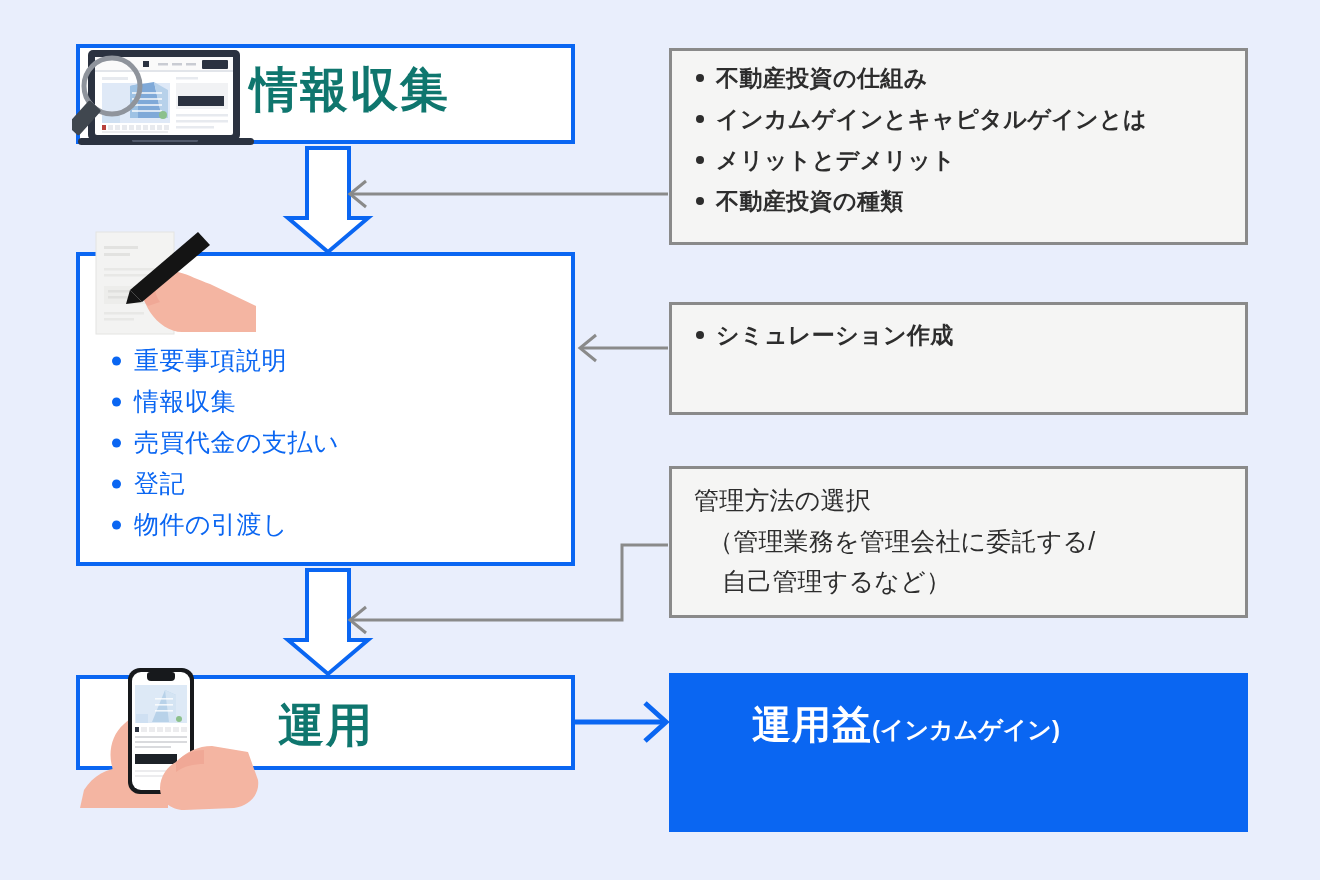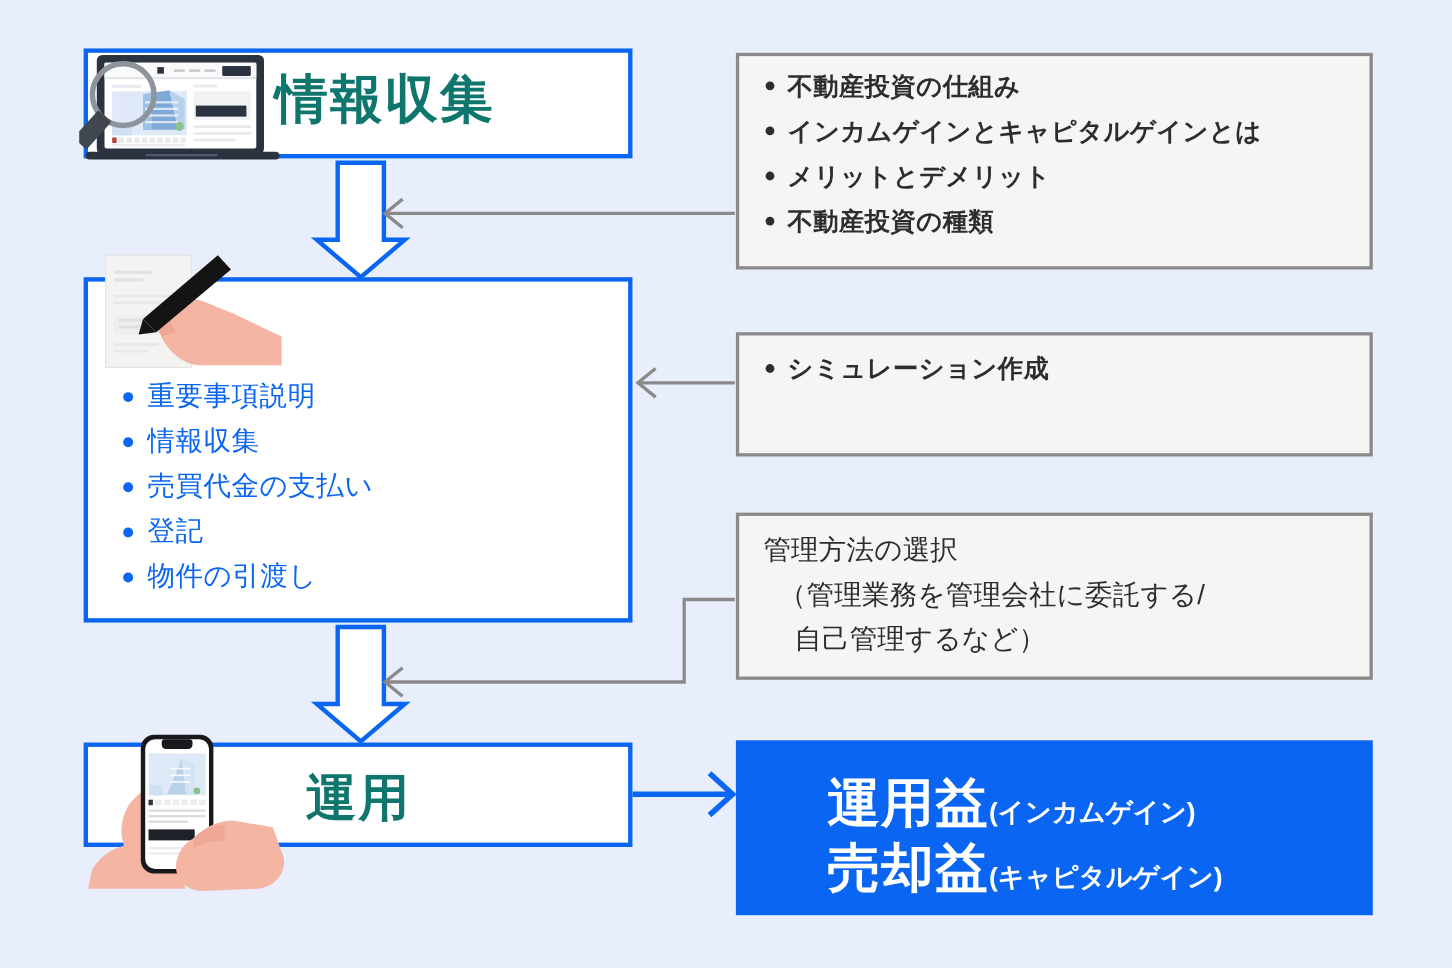--- a/index.html
+++ b/index.html
@@ -90,21 +90,21 @@
 
   
   .result-box{
     position:absolute;
     background:#0a66f2;
   }
   .result-line{
     position:absolute;
     color:#fff;font-weight:bold;white-space:nowrap;
   }
-  .result-line .big{font-size:48px;letter-spacing:1px;}
+  .result-line .big{font-size:39px;letter-spacing:1px;}
   .result-line .small{font-size:24px;letter-spacing:0px;}
   svg.overlay{position:absolute;left:0;top:0;width:1320px;height:880px;overflow:visible;}
 </style>
 </head>
 <body>
 
 <div id="stage">
 
   <div class="step-box" style="left:76px;top:44px;width:499px;height:100px;"></div>
 
@@ -253,23 +253,20 @@
   <div class="note-plain" style="left:694px;top:480px;">
     <span>管理方法の選択</span>
     <span class="ind1">（管理業務を管理会社に委託する/</span>
     <span class="ind2">自己管理するなど）</span>
   </div>
 
   <div class="result-box" style="left:669px;top:673px;width:579px;height:159px;"></div>
   <div class="result-line" style="left:752px;top:698px;">
     <span class="big">運用益</span><span class="small">(インカムゲイン)</span>
   </div>
-  <div class="result-line" style="left:752px;top:757px;">
-    <span class="big">売却益</span><span class="small">(キャピタルゲイン)</span>
-  </div>
 
   <svg class="overlay">
 
     <polygon points="307,148 349,148 349,218 368,218 328,252 288,218 307,218" fill="#ffffff" stroke="#0a66f2" stroke-width="4" stroke-linejoin="miter"></polygon>
 
     <polygon points="307,570 349,570 349,640 368,640 328,674 288,640 307,640" fill="#ffffff" stroke="#0a66f2" stroke-width="4" stroke-linejoin="miter"></polygon>
 
     <g>
       <line x1="668" y1="194" x2="352" y2="194" stroke="#8a8a8a" stroke-width="3"></line>
       <polyline points="366,181 350,194 366,207" fill="none" stroke="#8a8a8a" stroke-width="3" stroke-linecap="butt" stroke-linejoin="miter"></polyline>

